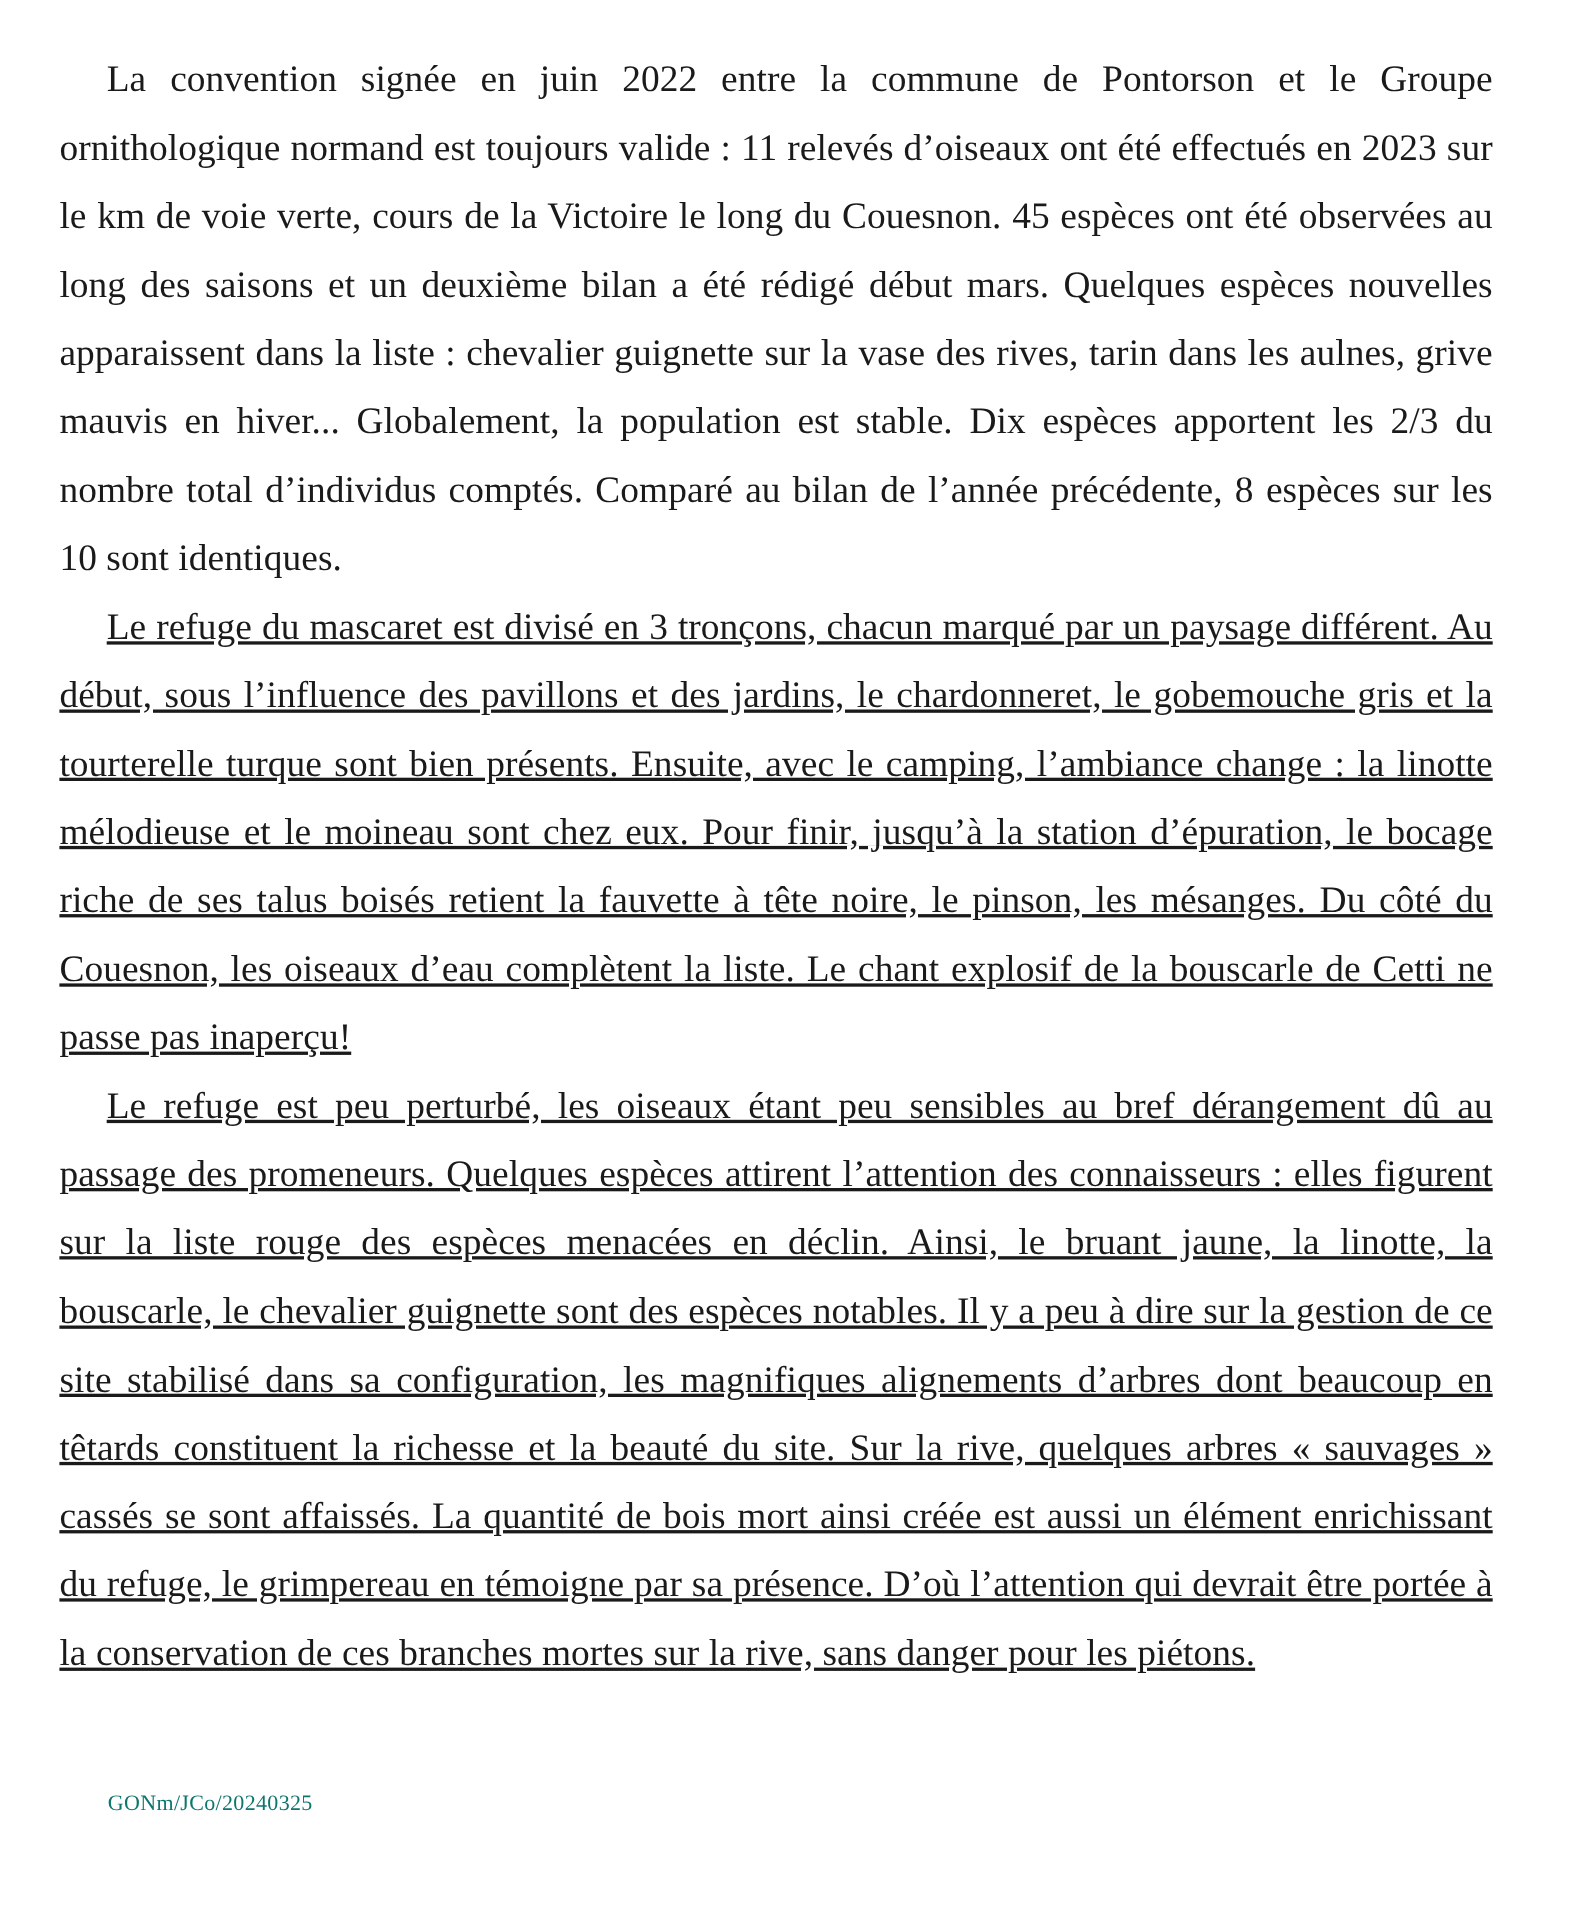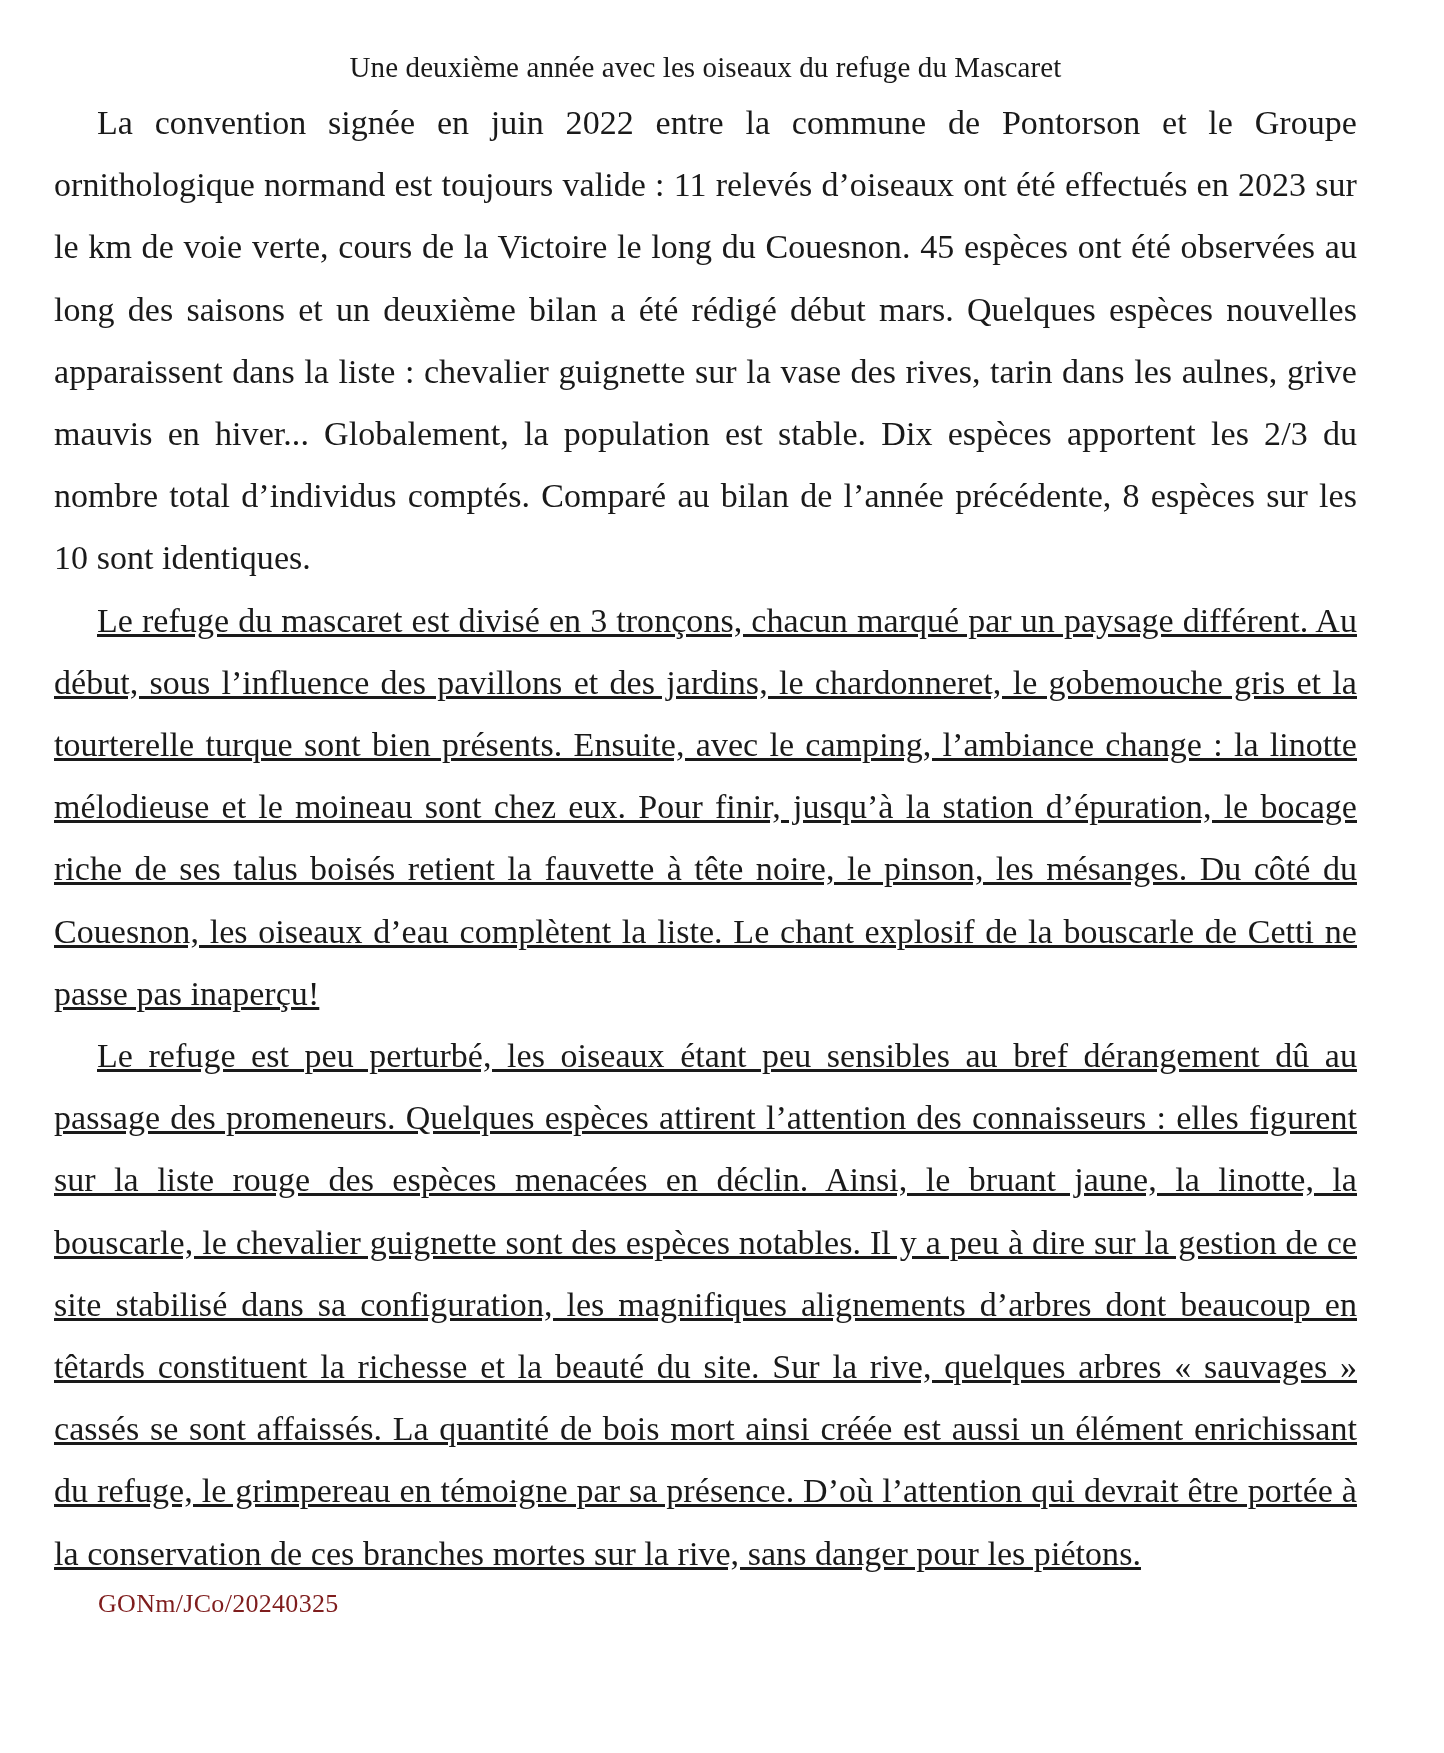--- a/index.html
+++ b/index.html
@@ -38,32 +38,31 @@
       letter-spacing: 0.05px;
       hyphens: none;
     }
     .para + .para {
       margin-top: 0;
       text-decoration: underline;
     }
     .footer {
       position: absolute;
       left: 98px;
-      top: 1589px;
-      font-size: 26px;
+      top: 1624px;
+      font-size: 20px;
       line-height: 30px;
-      color: #7f1d1d;
+      color: #0f766e;
       letter-spacing: 0.3px;
     }
   </style>
 </head>
 <body>
 
 <div class="page">
-  <h1 class="title">Une deuxième année avec les oiseaux du refuge du Mascaret</h1>
 
   <p class="para">La convention signée en juin 2022 entre la commune de Pontorson et le Groupe ornithologique normand est toujours valide : 11 relevés d’oiseaux ont été effectués en 2023 sur le km de voie verte, cours de la Victoire le long du Couesnon. 45 espèces ont été observées au long des saisons et un deuxième bilan a été rédigé début mars. Quelques espèces nouvelles apparaissent dans la liste : chevalier guignette sur la vase des rives, tarin dans les aulnes, grive mauvis en hiver... Globalement, la population est stable. Dix espèces apportent les 2/3 du nombre total d’individus comptés. Comparé au bilan de l’année précédente, 8 espèces sur les 10 sont identiques.</p>
 
   <p class="para">Le refuge du mascaret est divisé en 3 tronçons, chacun marqué par un paysage différent. Au début, sous l’influence des pavillons et des jardins, le chardonneret, le gobemouche gris et la tourterelle turque sont bien présents. Ensuite, avec le camping, l’ambiance change : la linotte mélodieuse et le moineau sont chez eux. Pour finir, jusqu’à la station d’épuration, le bocage riche de ses talus boisés retient la fauvette à tête noire, le pinson, les mésanges. Du côté du Couesnon, les oiseaux d’eau complètent la liste. Le chant explosif de la bouscarle de Cetti ne passe pas inaperçu!</p>
 
   <p class="para">Le refuge est peu perturbé, les oiseaux étant peu sensibles au bref dérangement dû au passage des promeneurs. Quelques espèces attirent l’attention des connaisseurs : elles figurent sur la liste rouge des espèces menacées en déclin. Ainsi, le bruant jaune, la linotte, la bouscarle, le chevalier guignette sont des espèces notables. Il y a peu à dire sur la gestion de ce site stabilisé dans sa configuration, les magnifiques alignements d’arbres dont beaucoup en têtards constituent la richesse et la beauté du site. Sur la rive, quelques arbres « sauvages » cassés se sont affaissés. La quantité de bois mort ainsi créée est aussi un élément enrichissant du refuge, le grimpereau en témoigne par sa présence. D’où l’attention qui devrait être portée à la conservation de ces branches mortes sur la rive, sans danger pour les piétons.</p>
 </div>
 
 <div class="footer">GONm/JCo/20240325</div>
 

